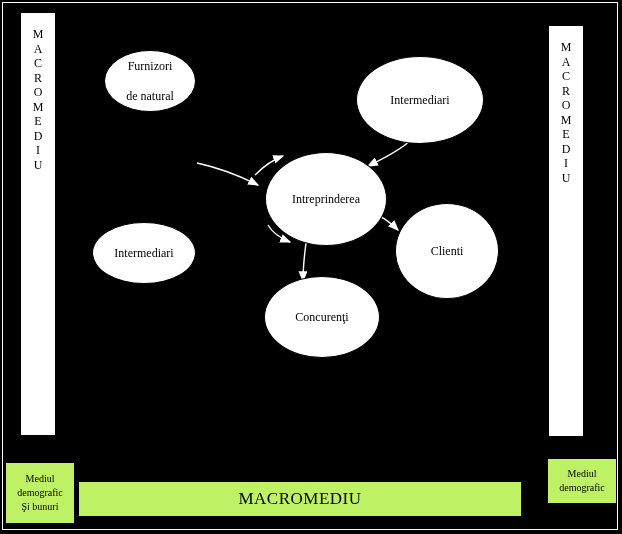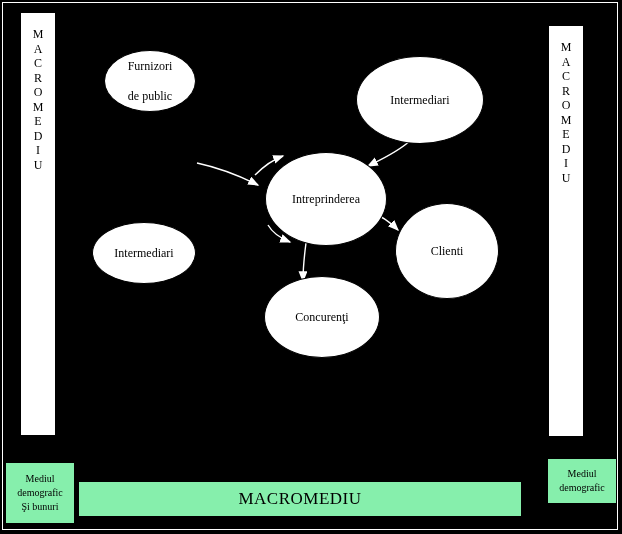--- a/index.html
+++ b/index.html
@@ -76,21 +76,21 @@
   #connectors {
     position: absolute;
     left: 0; top: 0;
     width: 622px; height: 534px;
     pointer-events: none;
   }
 
   
   .hbox {
     position: absolute;
-    background: #86efac;
+    background: #bef264;
     border: 1px solid #000000;
     box-sizing: border-box;
     display: flex;
     align-items: center;
     justify-content: center;
     text-align: center;
     color: #000000;
   }
   #box-macromediu {
     left: 78px; top: 481px; width: 444px; height: 36px;
@@ -157,21 +157,21 @@
     <path d="M306,243 C304,258 303,268 303,281" stroke="#ffffff" stroke-width="1.4" fill="none" marker-end="url(#ah)"></path>
 
     <path d="M255,175 C262,168 272,160 283,156" stroke="#ffffff" stroke-width="1.4" fill="none" marker-end="url(#ah)"></path>
 
     <path d="M268,225 C272,232 280,238 290,242" stroke="#ffffff" stroke-width="1.4" fill="none" marker-end="url(#ah)"></path>
   </svg>
 
   <div class="ellipse" id="el-furnizori-bunuri">
     <span>
       <span>Furnizori</span><br>
-      <span>de public</span>
+      <span>de natural</span>
     </span>
   </div>
 
 
   <div class="ellipse" id="el-intermediari-left">
     <span>Intermediari</span>
   </div>
 
 
   <div class="ellipse" id="el-intermediari-top">

